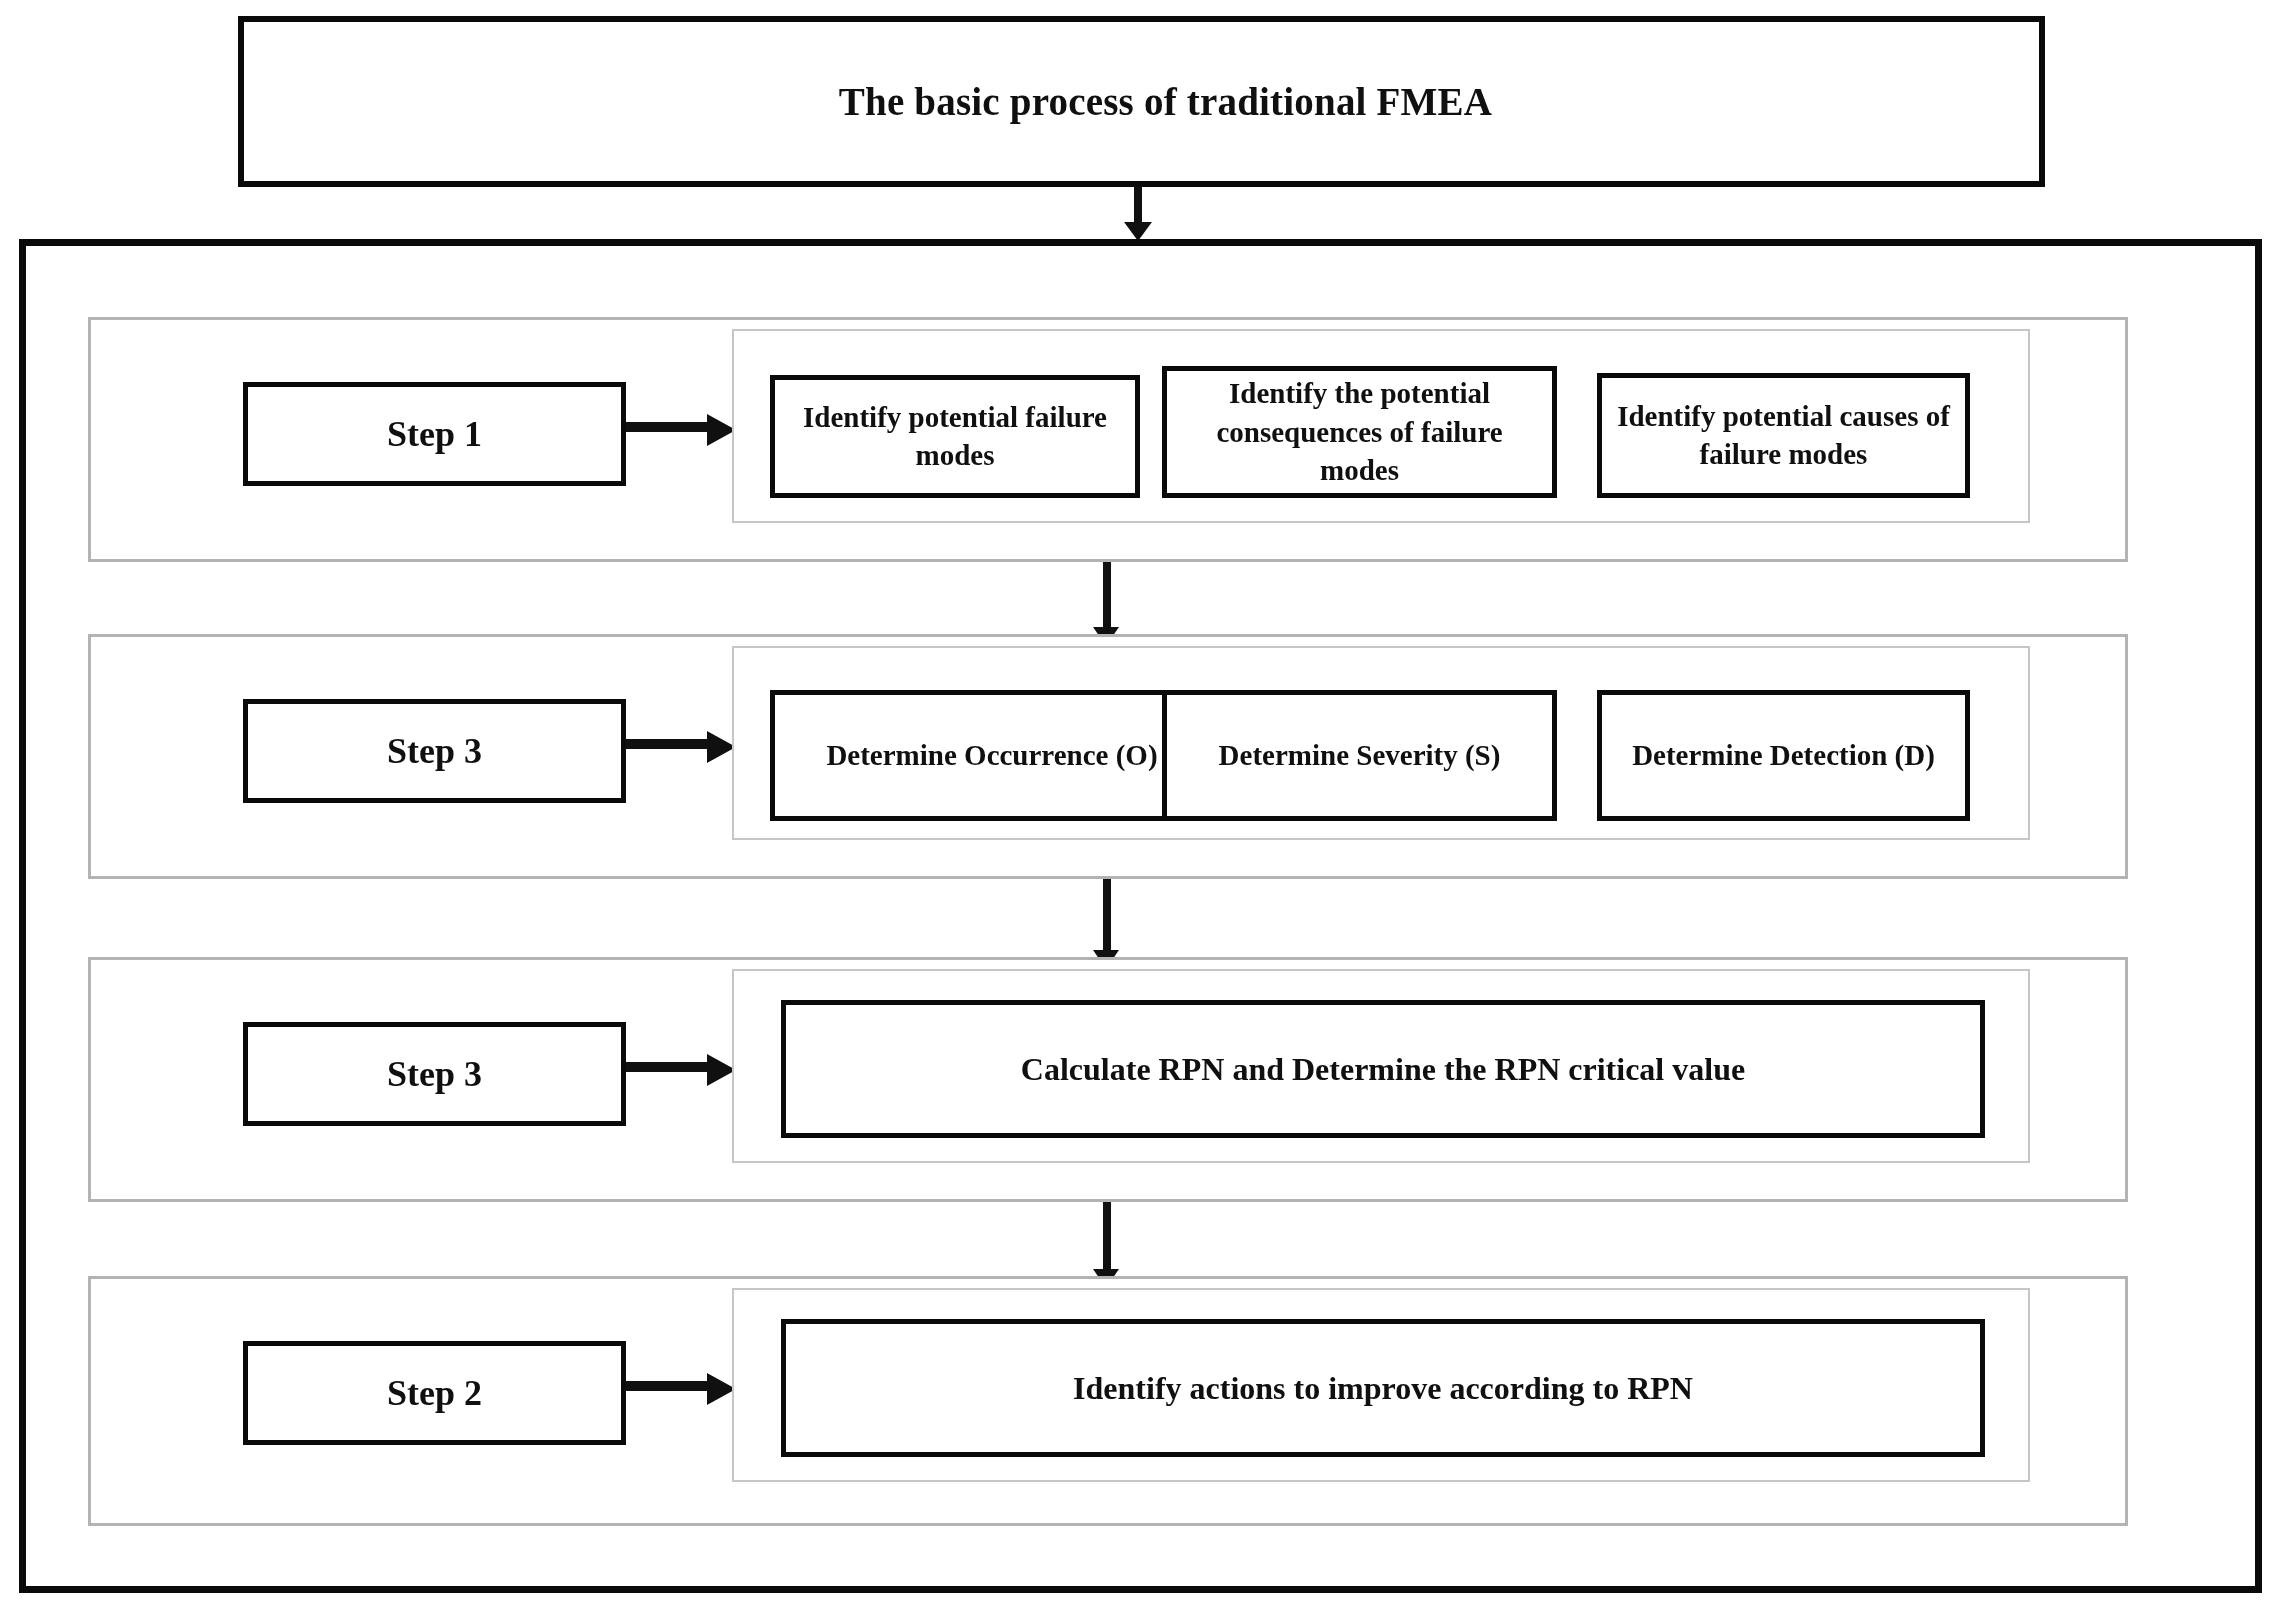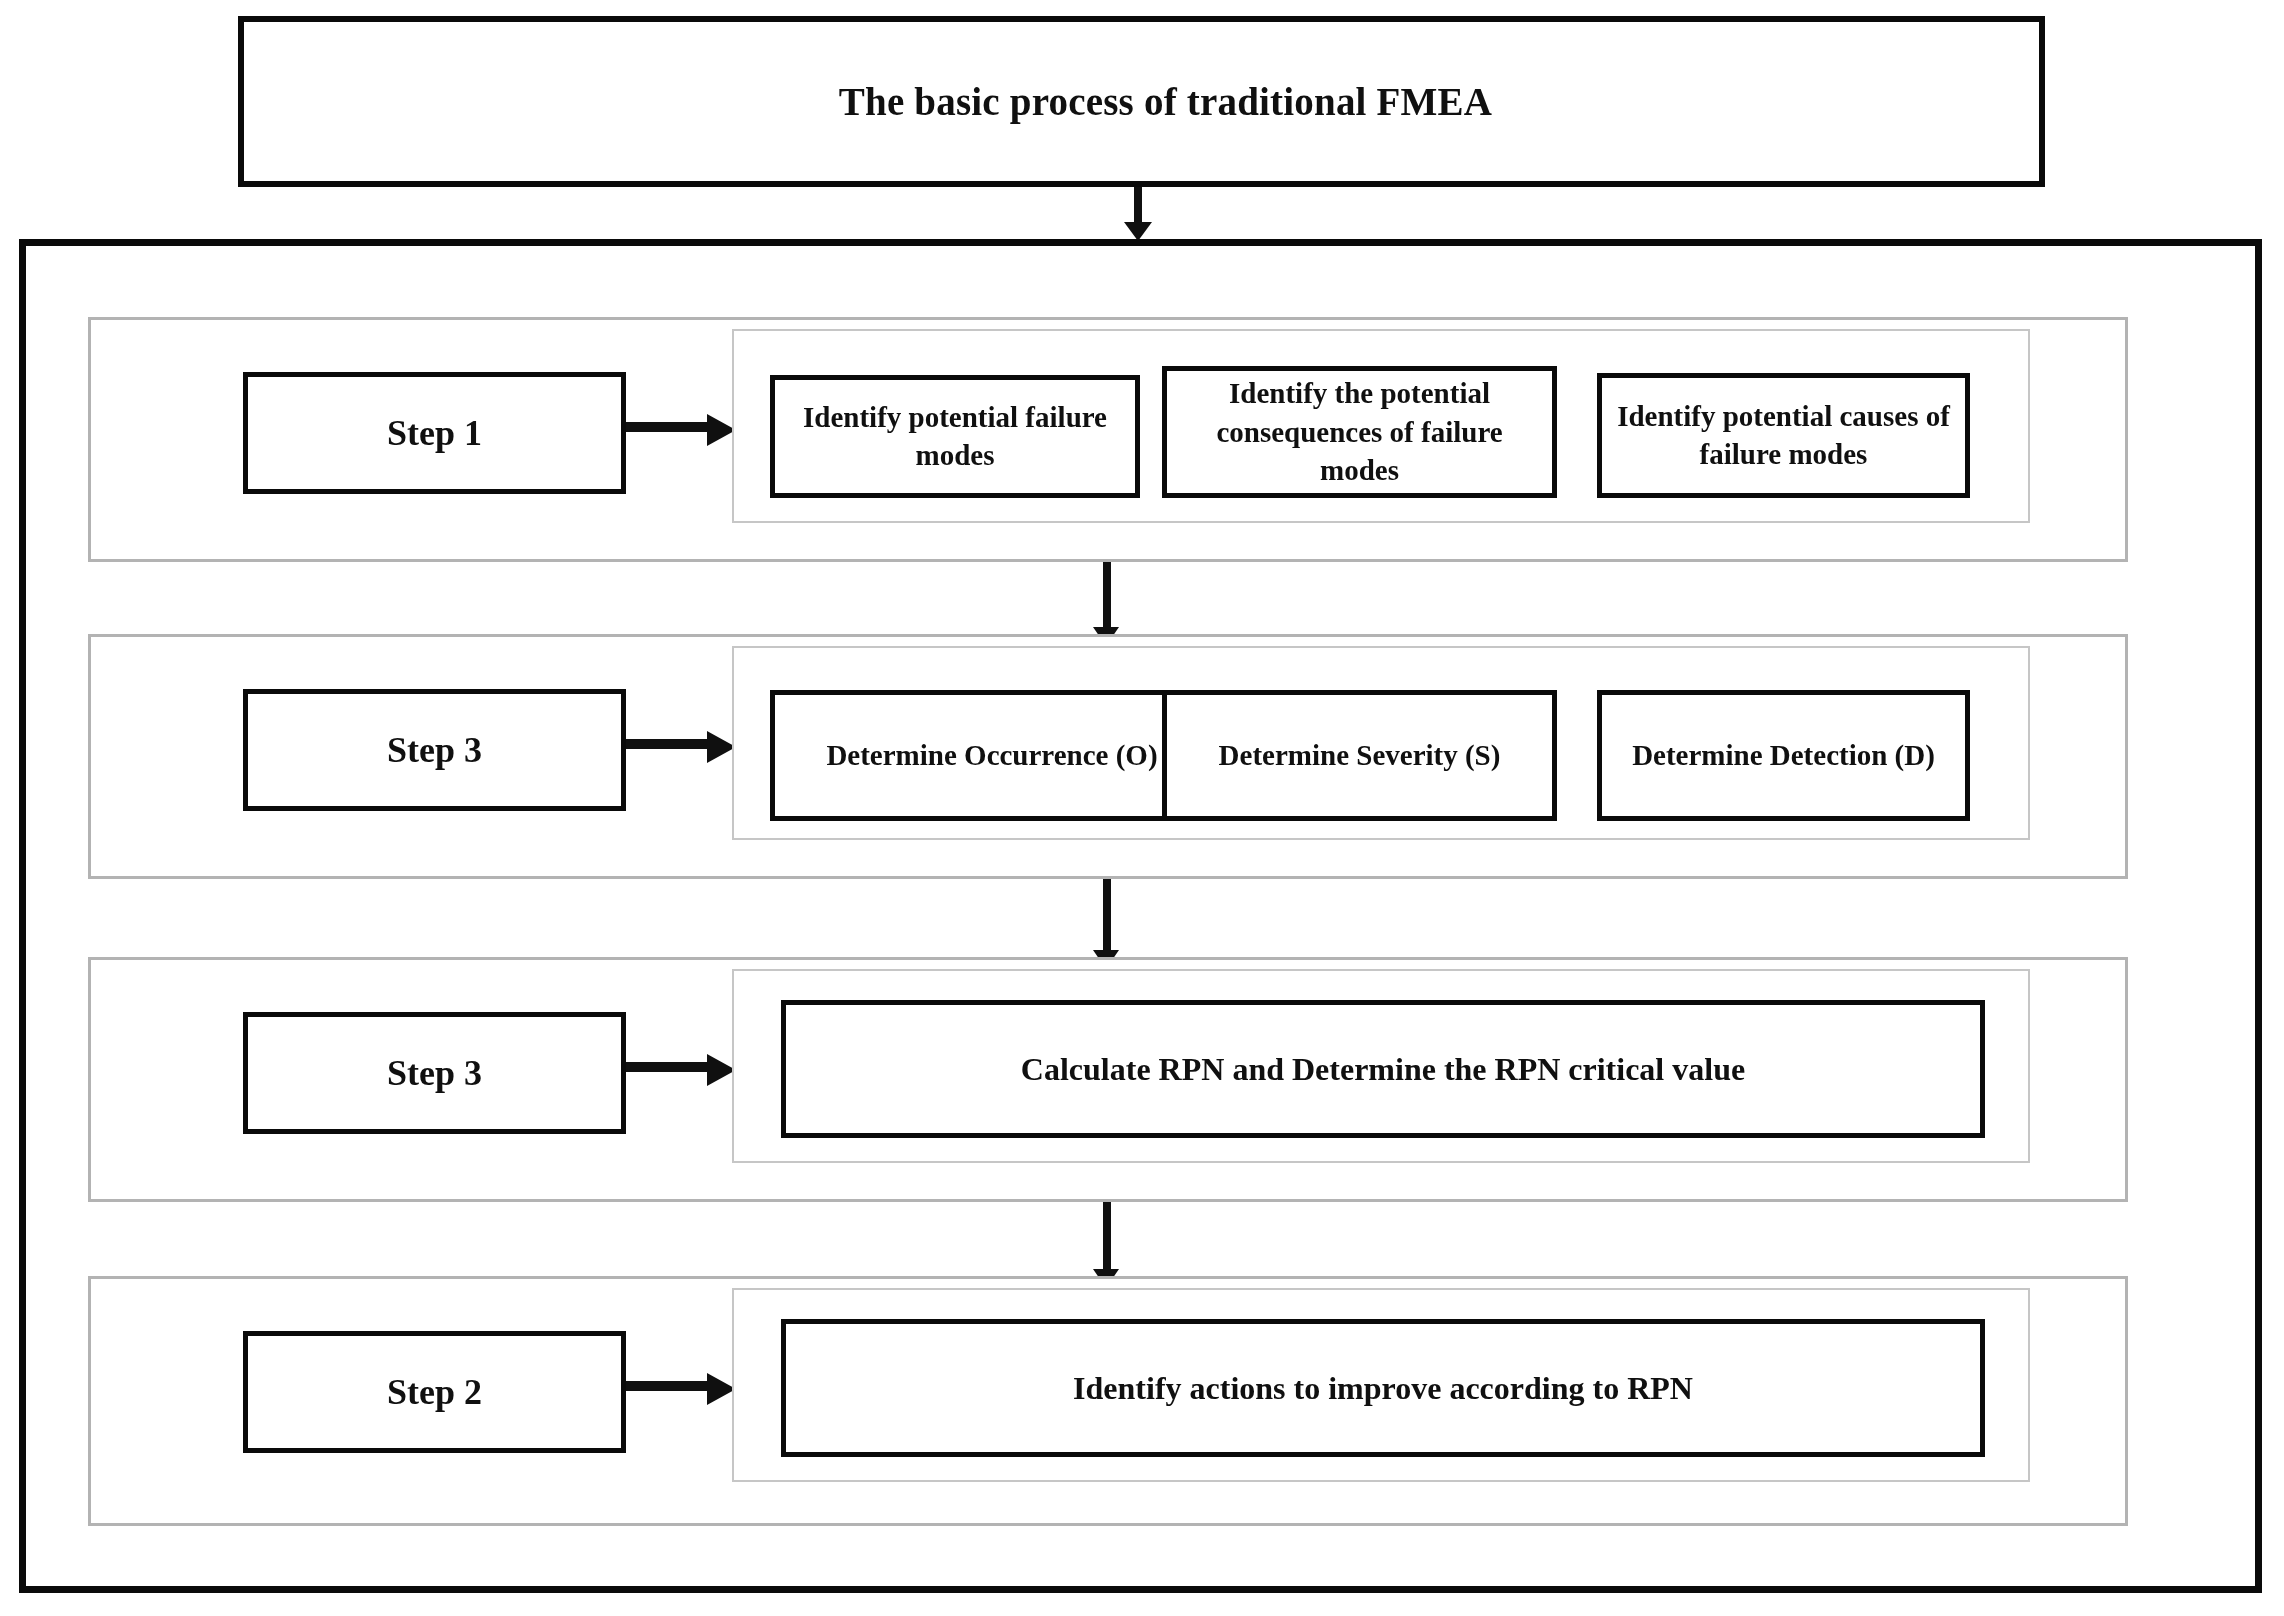--- a/index.html
+++ b/index.html
@@ -87,23 +87,23 @@
   }
   .step-row.r1 { top: 71px;  height: 245px; }
   .step-row.r2 { top: 388px; height: 245px; }
   .step-row.r3 { top: 711px; height: 245px; }
   .step-row.r4 { top: 1030px; height: 250px; }
 
   
   .step-label-box {
     position: absolute;
     left: 152px;
-    top: 52px;
+    top: 62px;
     width: 383px;
-    height: 122px;
+    height: 104px;
     border: 5.8px solid #0a0a0a;
     background: #ffffff;
     box-sizing: border-box;
     display: flex;
     align-items: center;
     justify-content: center;
   }
   .step-label-text {
     font-size: 36px;
     font-weight: bold;

